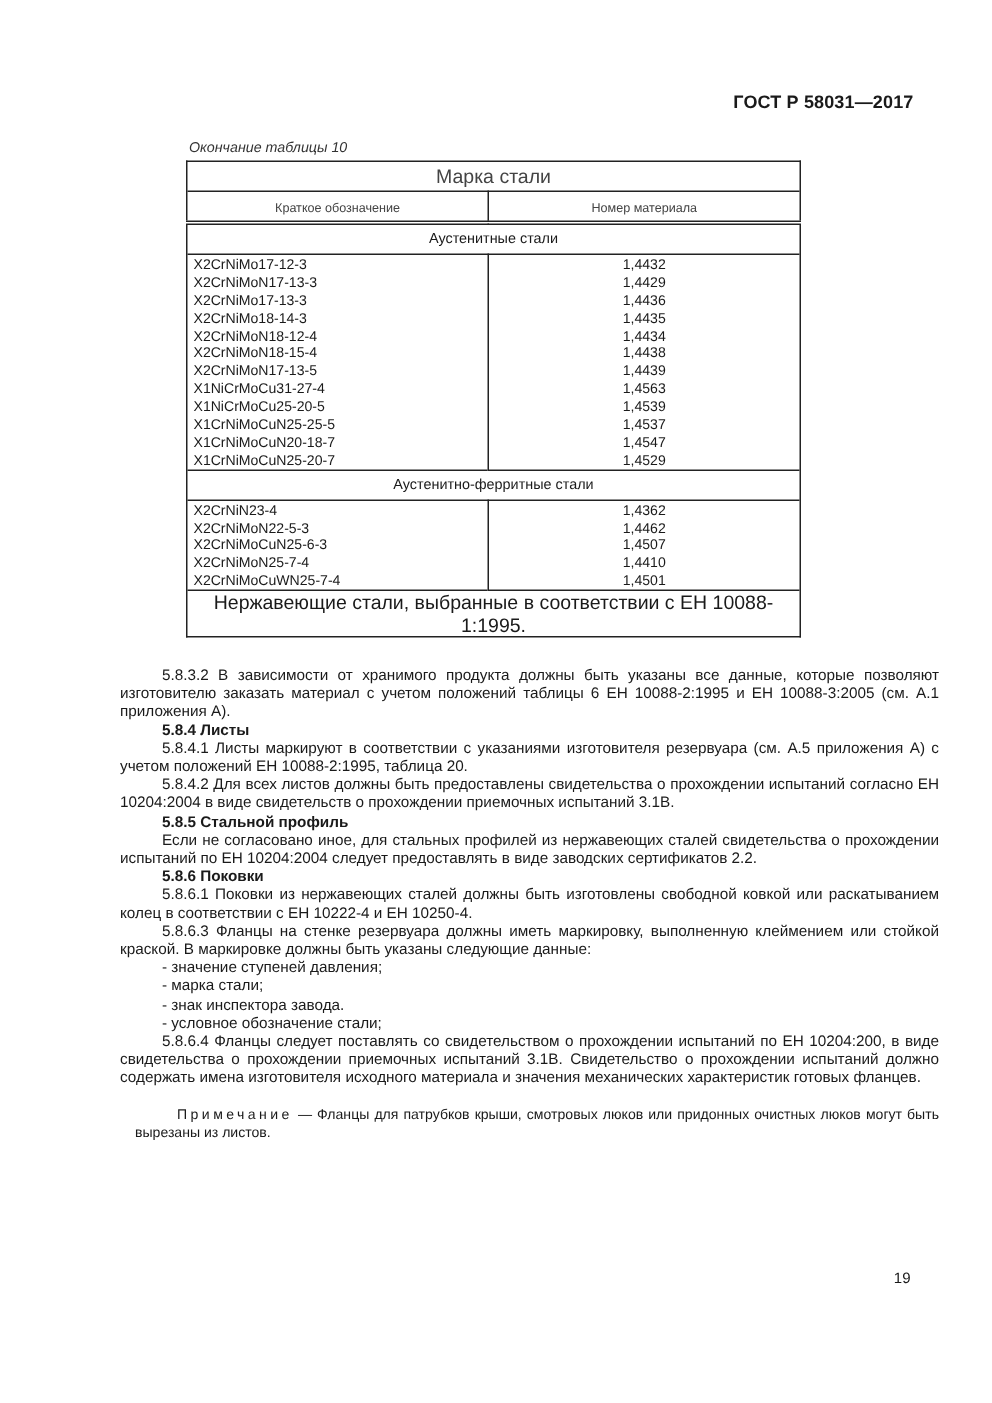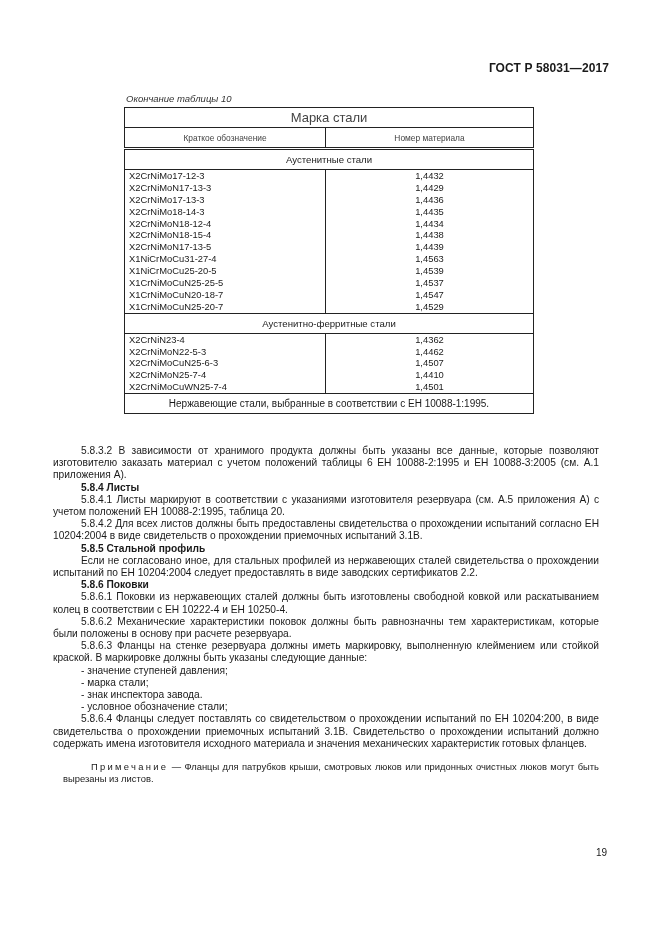--- a/index.html
+++ b/index.html
@@ -22,22 +22,22 @@
   table.steel td { border-left: 1px solid #222; border-right: 1px solid #222; padding: 0; }
   .row-top td { border-top: 1px solid #222; }
   .hdr1 td { height: 19px; text-align: center; color: #444; font-size: 13px; border-top: 1px solid #222; }
   .hdr2 td { height: 19px; text-align: center; color: #444; font-size: 8.4px; border-top: 1px solid #222; }
   .group td { height: 19px; text-align: center; border-top: 3px double #222; font-size: 9.6px; }
   .group2 td { height: 19px; text-align: center; border-top: 1px solid #222; font-size: 9.6px; }
   .data td { vertical-align: top; border-top: 1px solid #222; padding-top: 5px; padding-bottom: 4px; }
   .data td.c1 { padding-left: 4px; width: 192px; }
   .data td.c2 { text-align: center; }
   .data .line { height: 11.9px; line-height: 11.9px; }
-  .footer-row td { text-align: center; border-top: 1px solid #222; border-bottom: 1px solid #222; height: 19px; font-size: 10px; }
-  .body-text { position: absolute; left: 53px; width: 546px; font-size: 10.2px; line-height: 12.2px; }
+  .footer-row td { text-align: center; border-top: 1px solid #222; border-bottom: 1px solid #222; height: 19px; font-size: 13px; }
+  .body-text { position: absolute; left: 80px; width: 546px; font-size: 10.2px; line-height: 12.2px; }
   .p { text-align: justify; text-indent: 28px; margin: 0; }
   .h { font-weight: bold; margin: 0; padding-left: 28px; }
   .li { margin: 0; padding-left: 28px; }
   .note { margin: 11px 0 0 10px; text-indent: 28px; font-size: 9.4px; line-height: 12px; text-align: justify; }
   .note .lbl { letter-spacing: 2.3px; }
   .pagenum { position: absolute; top: 847px; right: 54px; font-size: 10px; }
 </style>
 </head>
 <body>
 
@@ -113,21 +113,20 @@
 
 <div class="body-text" style="top:445px;">
   <p class="p">5.8.3.2 В зависимости от хранимого продукта должны быть указаны все данные, которые позволяют изготовителю заказать материал с учетом положений таблицы 6 ЕН 10088-2:1995 и ЕН 10088-3:2005 (см. А.1 приложения А).</p>
   <p class="h">5.8.4 Листы</p>
   <p class="p">5.8.4.1 Листы маркируют в соответствии с указаниями изготовителя резервуара (см. А.5 приложения А) с учетом положений ЕН 10088-2:1995, таблица 20.</p>
   <p class="p">5.8.4.2 Для всех листов должны быть предоставлены свидетельства о прохождении испытаний согласно ЕН 10204:2004 в виде свидетельств о прохождении приемочных испытаний 3.1В.</p>
   <p class="h">5.8.5 Стальной профиль</p>
   <p class="p">Если не согласовано иное, для стальных профилей из нержавеющих сталей свидетельства о прохождении испытаний по ЕН 10204:2004 следует предоставлять в виде заводских сертификатов 2.2.</p>
   <p class="h">5.8.6 Поковки</p>
   <p class="p">5.8.6.1 Поковки из нержавеющих сталей должны быть изготовлены свободной ковкой или раскатыванием колец в соответствии с ЕН 10222-4 и ЕН 10250-4.</p>
-  <p class="p">5.8.6.2 Механические характеристики поковок должны быть равнозначны тем характеристикам, которые были положены в основу при расчете резервуара.</p>
   <p class="p">5.8.6.3 Фланцы на стенке резервуара должны иметь маркировку, выполненную клеймением или стойкой краской. В маркировке должны быть указаны следующие данные:</p>
   <p class="li">- значение ступеней давления;</p>
   <p class="li">- марка стали;</p>
   <p class="li">- знак инспектора завода.</p>
   <p class="li">- условное обозначение стали;</p>
   <p class="p">5.8.6.4 Фланцы следует поставлять со свидетельством о прохождении испытаний по ЕН 10204:200, в виде свидетельства о прохождении приемочных испытаний 3.1В. Свидетельство о прохождении испытаний должно содержать имена изготовителя исходного материала и значения механических характеристик готовых фланцев.</p>
   <p class="note"><span class="lbl">Примечание</span><span> — Фланцы для патрубков крыши, смотровых люков или придонных очистных люков могут быть вырезаны из листов.</span></p>
 </div>
 
 <div class="pagenum">19</div>

